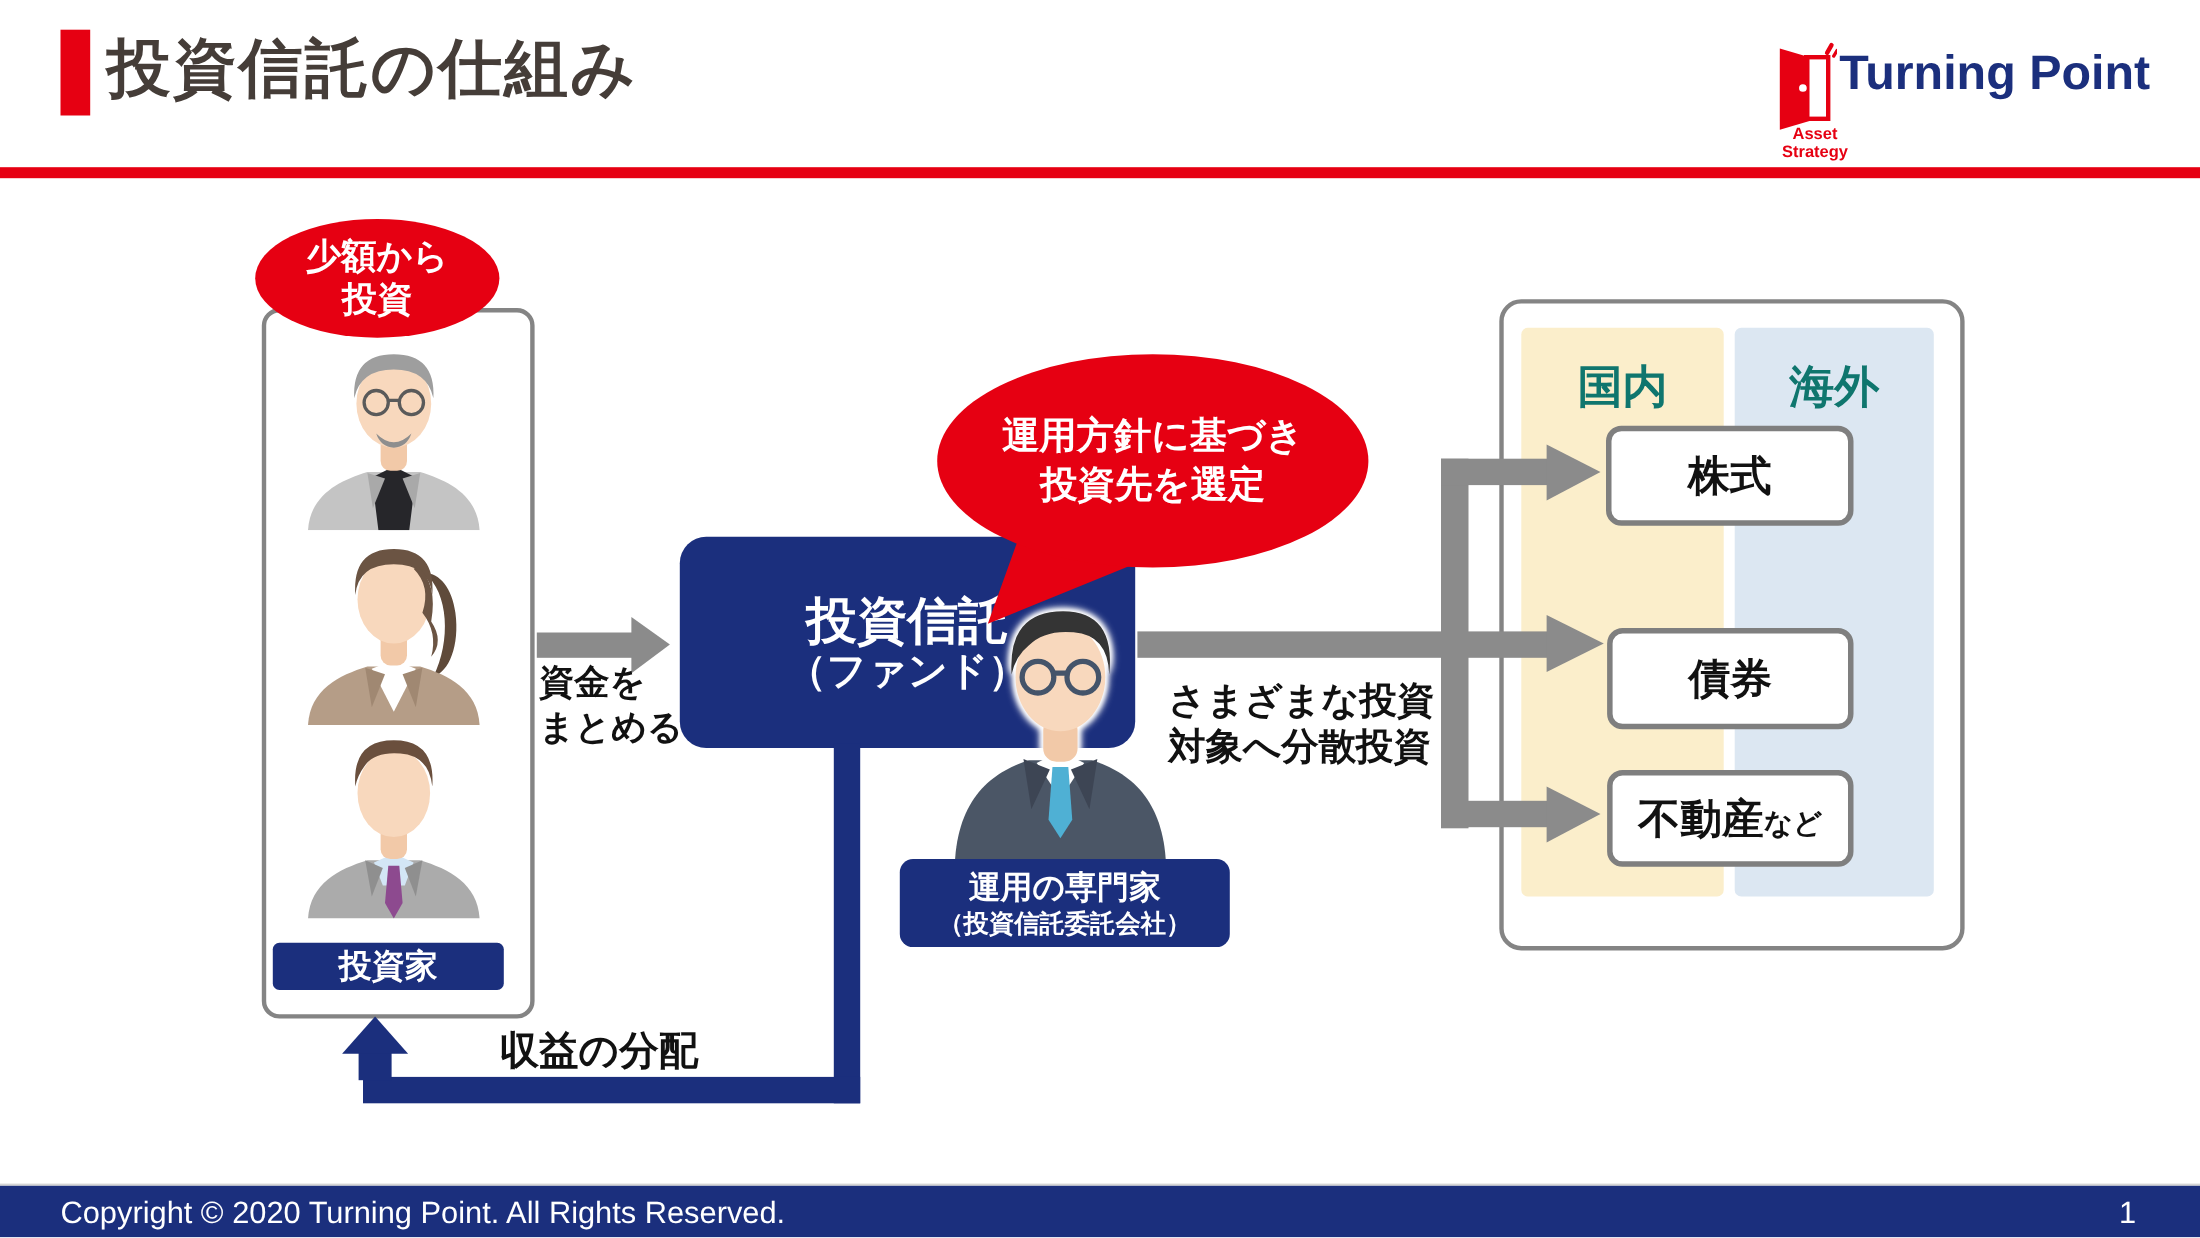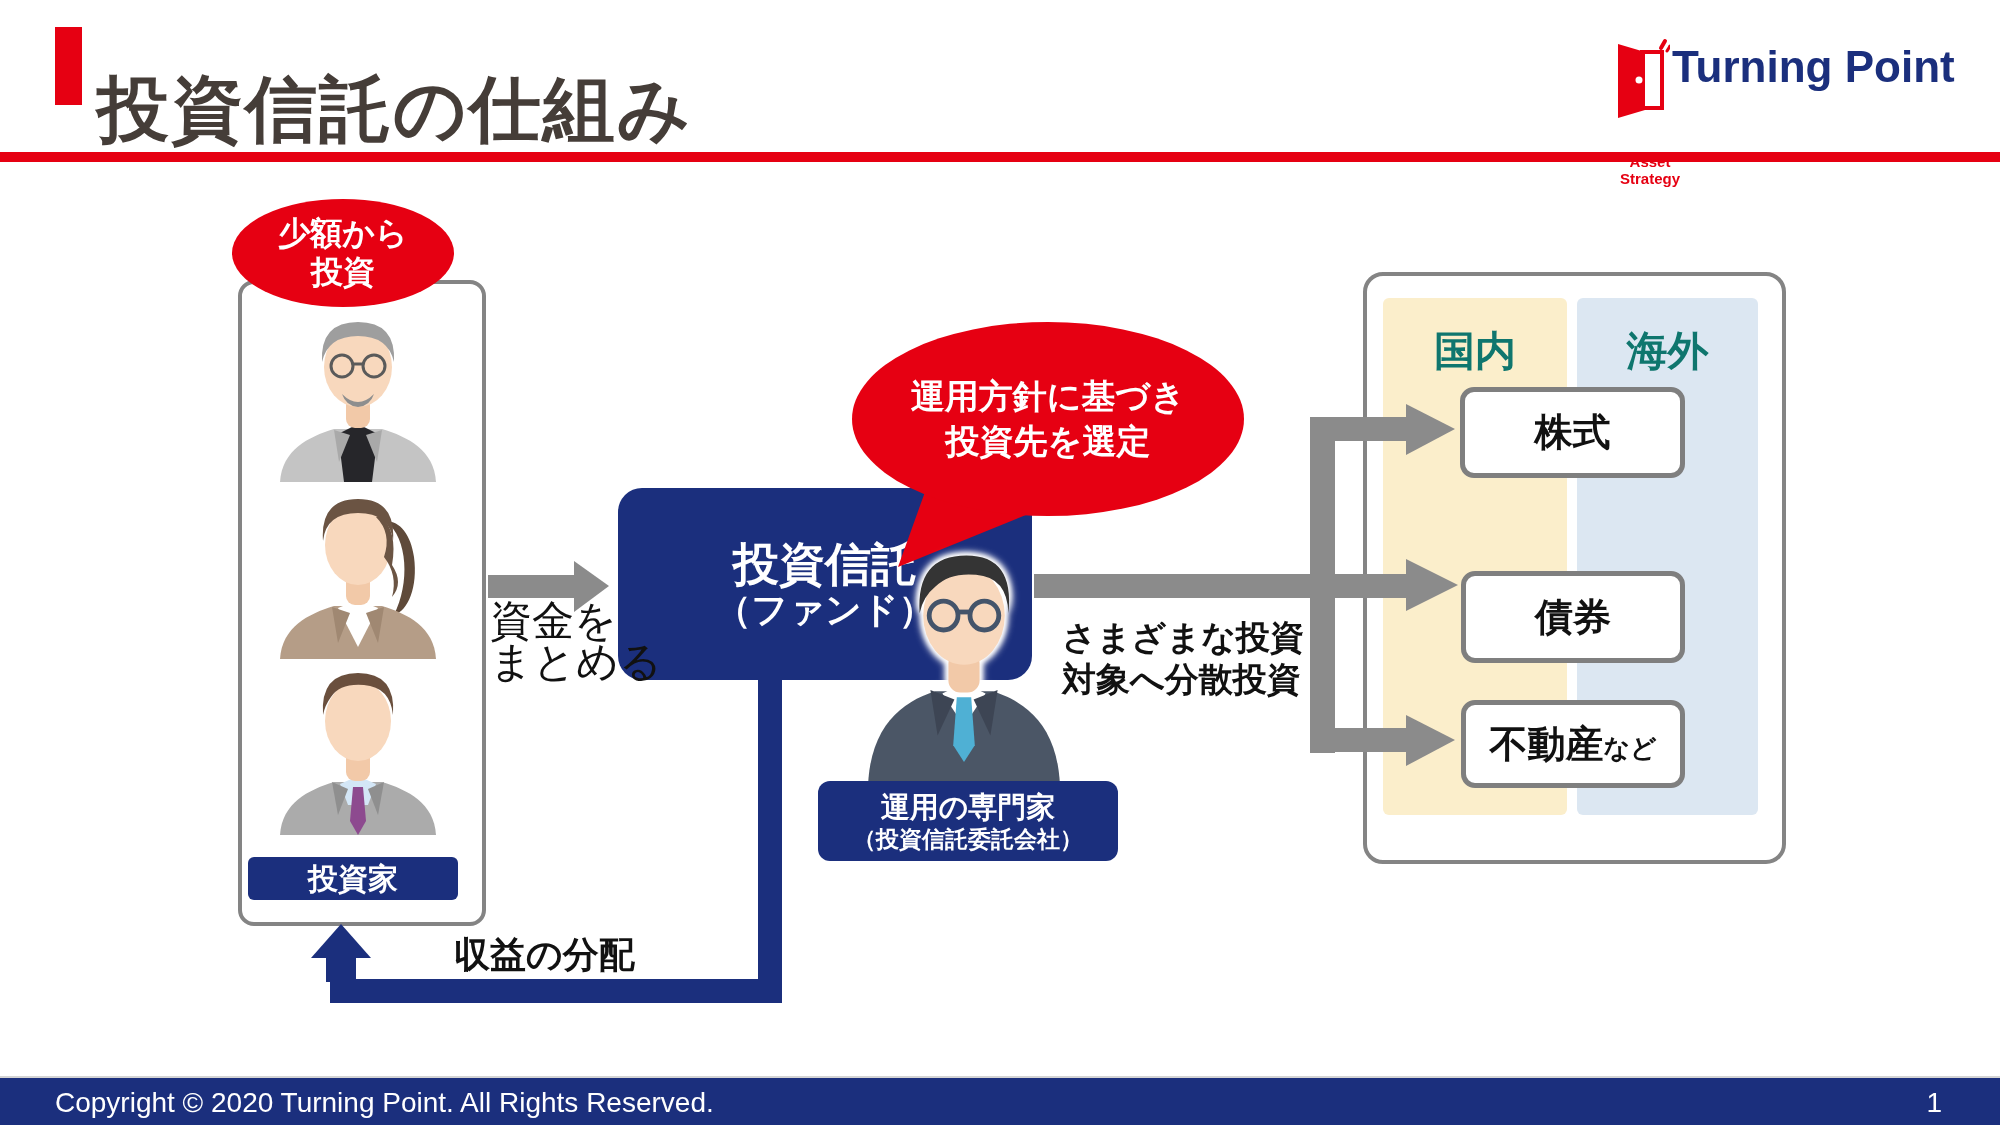--- a/index.html
+++ b/index.html
@@ -8,26 +8,26 @@
     background:#ffffff;
   }
   .slide{
     position:relative;width:2000px;height:1125px;background:#fff;overflow:hidden;
   }
   .abs{position:absolute;}
   .preline{white-space:pre-line;}
 
   
   .title-accent{left:55px;top:27px;width:27px;height:78px;background:var(--c-red,#e60012);}
-  .page-title{left:97px;top:24px;font-size:72px;font-weight:800;color:#453d38;letter-spacing:2px;margin-top:38px;}
+  .page-title{left:97px;top:24px;font-size:58px;font-weight:800;color:#453d38;letter-spacing:2px;}
   .red-divider{left:0;top:152px;width:2000px;height:10px;background:var(--c-red,#e60012);}
 
   .logo-door{left:1612px;top:38px;}
   .logo-brand{left:1672px;top:42px;font-size:44px;font-weight:800;color:var(--c-navy,#1b2f7d);letter-spacing:0px;}
-  .logo-tagline{left:1610px;top:113px;width:80px;text-align:center;font-size:15px;font-weight:700;color:var(--c-red,#e60012);margin-top:40px;}
+  .logo-tagline{left:1610px;top:113px;width:80px;text-align:center;font-size:15px;font-weight:700;color:var(--c-red,#e60012);}
 
   
   .badge-small-invest{
     left:232px;top:199px;width:222px;height:108px;border-radius:50%;
     background:var(--c-red,#e60012);color:#fff;font-size:32px;font-weight:800;
     text-align:center;line-height:39px;display:flex;align-items:center;justify-content:center;
     z-index:3;
   }
   .investor-box{
     left:238px;top:280px;width:240px;height:638px;background:#fff;
@@ -37,21 +37,21 @@
   .avatar-1{left:268px;top:310px;}
   .avatar-2{left:268px;top:487px;}
   .avatar-3{left:268px;top:663px;}
   .investor-label{
     left:248px;top:857px;width:210px;height:43px;background:var(--c-navy,#1b2f7d);
     border-radius:6px;color:#fff;font-size:30px;font-weight:800;text-align:center;
     line-height:44px;z-index:3;
   }
 
   
-  .lbl-pool{left:490px;top:600px;font-size:42px;font-weight:400;color:#111;line-height:41px;z-index:3;}
+  .lbl-pool{left:490px;top:600px;font-size:32px;font-weight:700;color:#111;line-height:41px;z-index:3;}
   .lbl-diversify{left:1062px;top:616px;font-size:34px;font-weight:800;color:#111;line-height:42px;z-index:3;}
   .lbl-distribute{left:454px;top:931px;font-size:36px;font-weight:800;color:#111;z-index:3;}
 
   
   .fund-box{
     left:618px;top:488px;width:414px;height:192px;background:var(--c-navy,#1b2f7d);
     border-radius:24px;z-index:1;color:#fff;text-align:center;
     display:flex;flex-direction:column;align-items:center;justify-content:center;
   }
   .fund-name{font-size:46px;font-weight:800;line-height:52px;}

